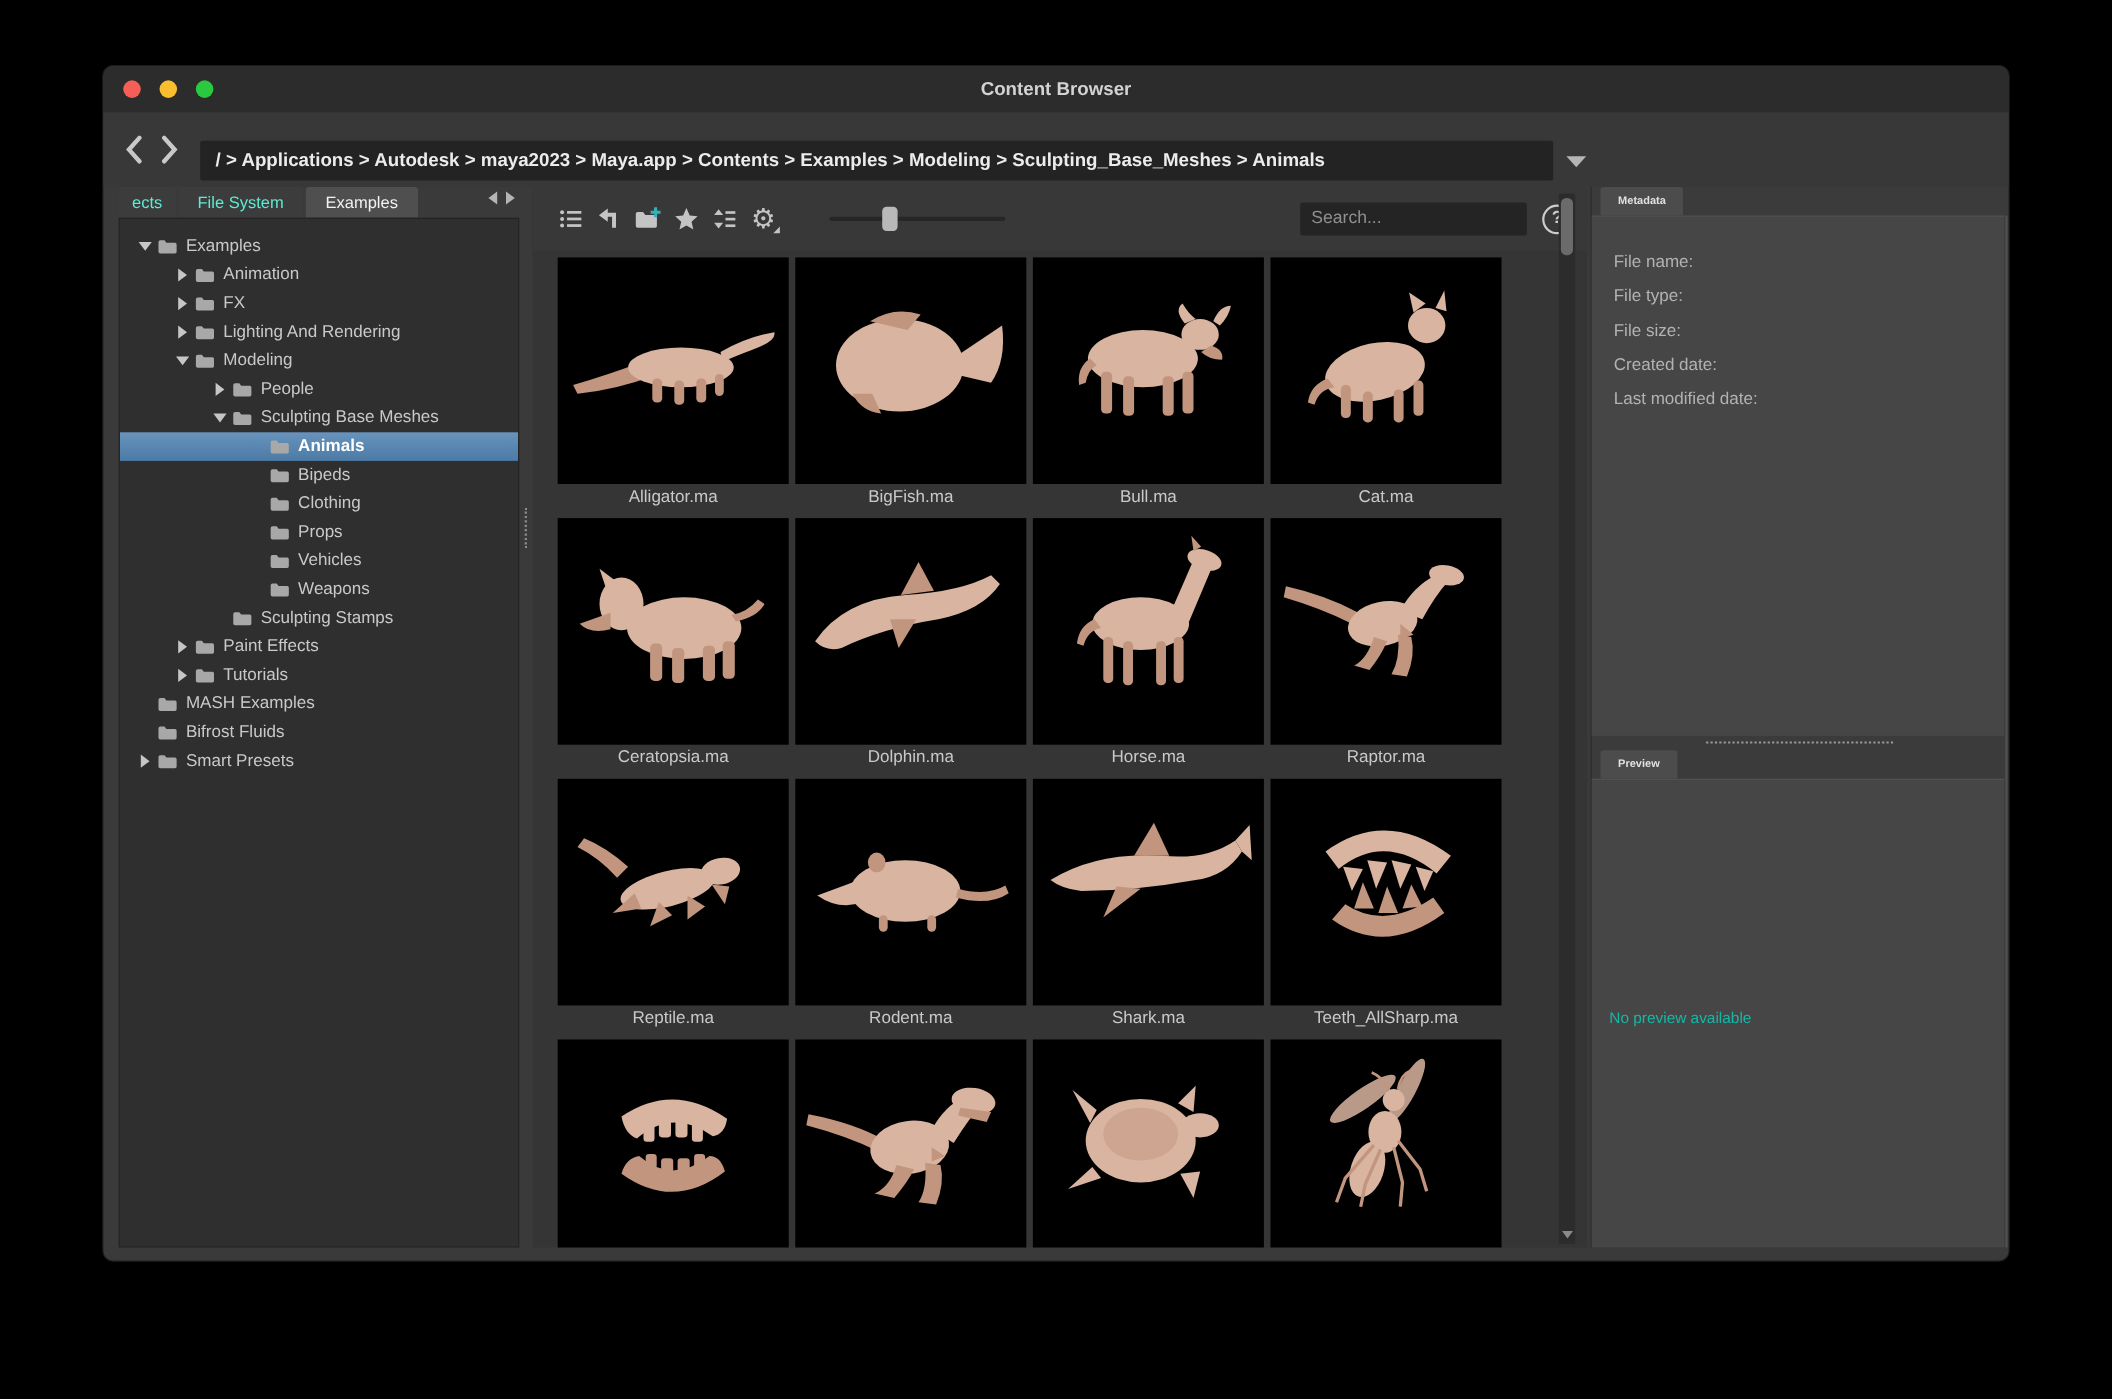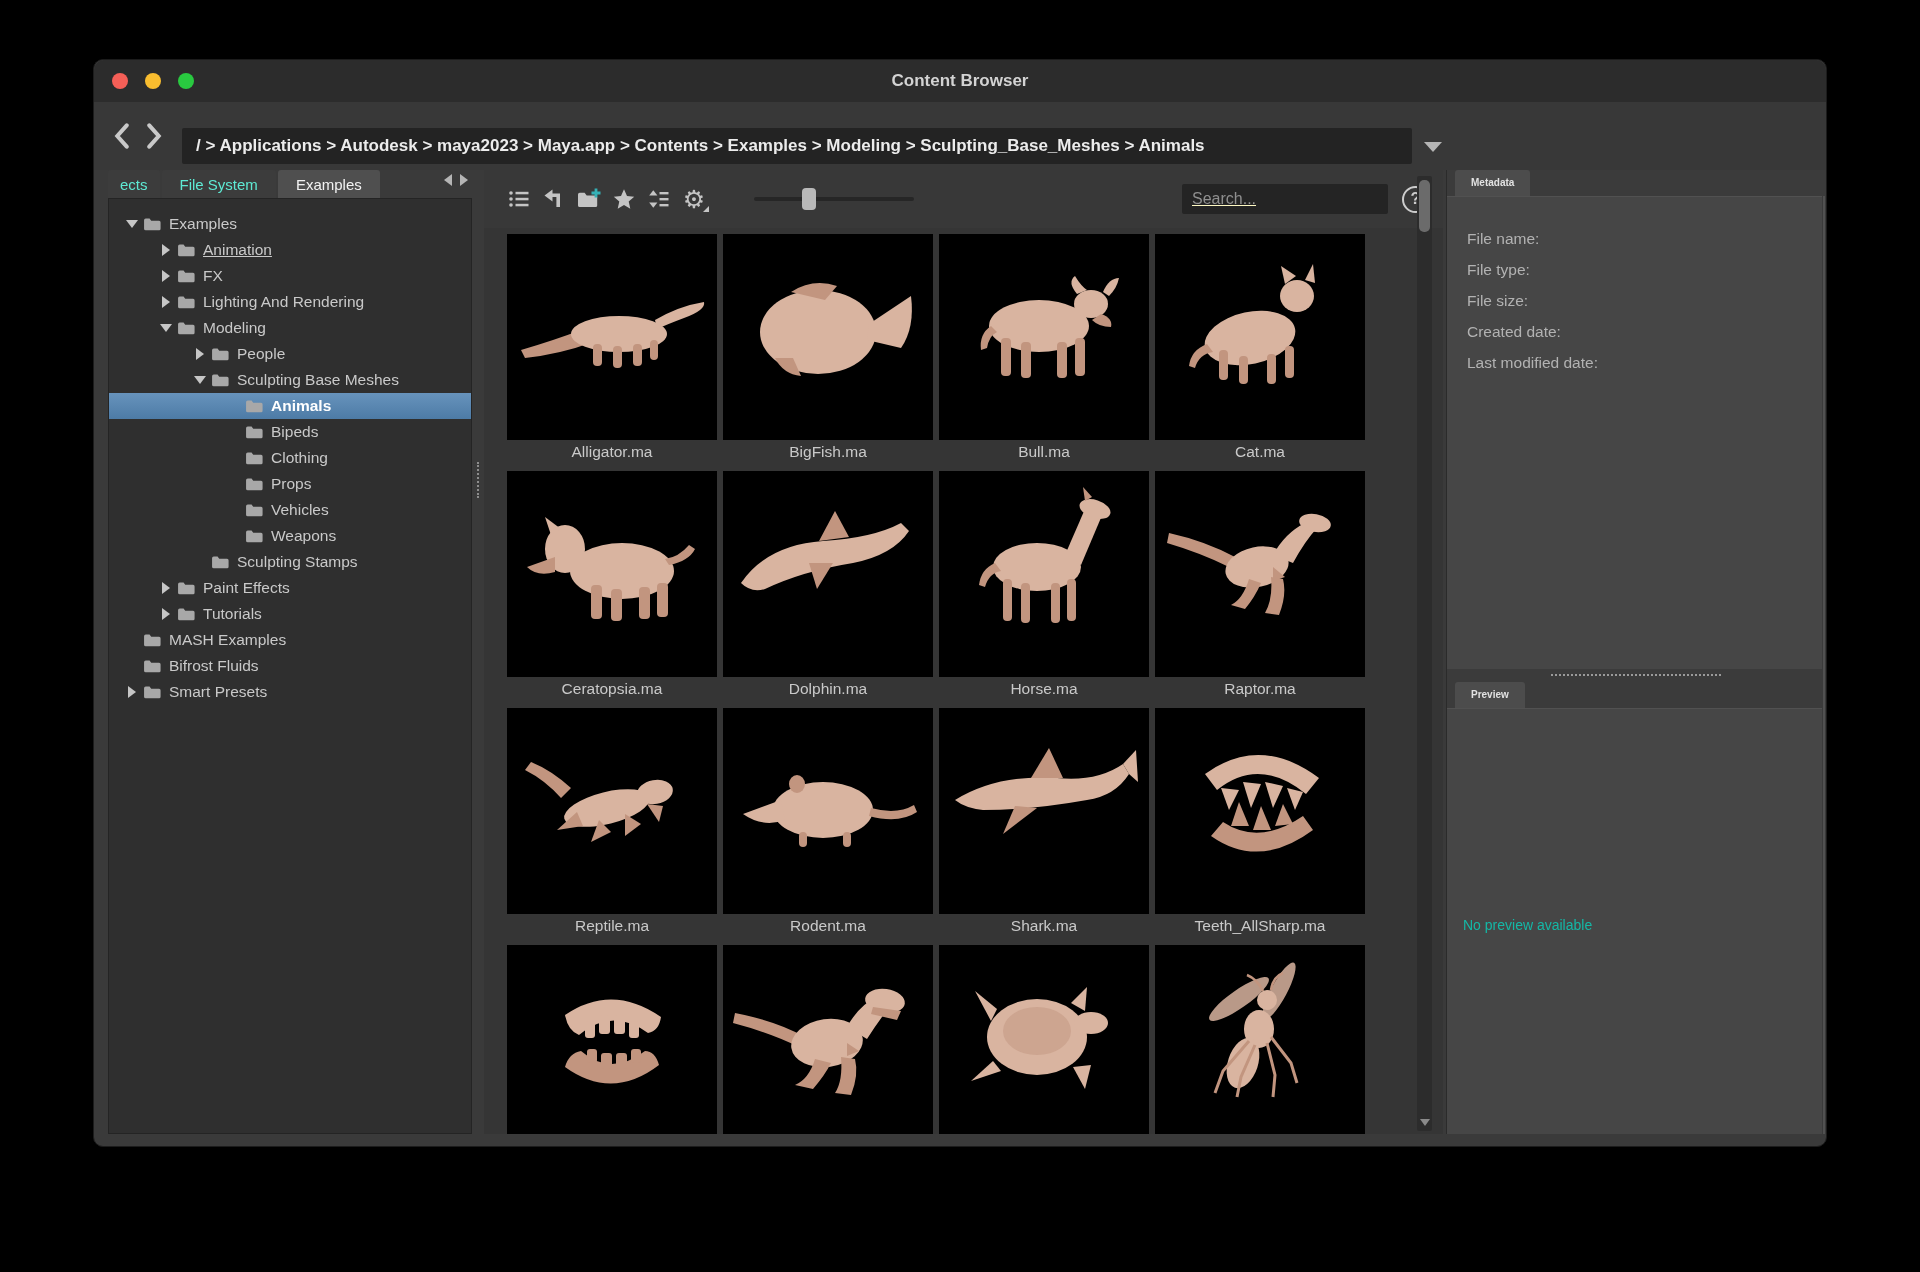--- a/index.html
+++ b/index.html
@@ -54,21 +54,21 @@
   .toolbar{position:absolute;left:0;top:0;right:0;height:58px;display:flex;align-items:center;
     padding:0 14px 0 22px;box-sizing:border-box;background:#383838;}
   .tbicon{width:26px;height:26px;margin-right:9px;display:flex;align-items:center;justify-content:center;cursor:pointer;}
   .tbicon.gear{font-size:25px;color:#c4c4c4;line-height:26px;position:relative;}
   .tbicon.gear b{position:absolute;right:-2px;bottom:0;width:0;height:0;
     border-left:6px solid transparent;border-bottom:6px solid #c4c4c4;}
   .slider{position:relative;width:160px;height:24px;margin-left:38px;cursor:pointer;}
   .slider .track{position:absolute;left:0;right:0;top:10px;height:4px;background:#262626;border-radius:2px;}
   .slider .handle{position:absolute;top:1px;width:14px;height:22px;background:#b9b9b9;border-radius:4px;}
   .search{margin-left:auto;width:206px;height:30px;background:#242424;border:none;border-radius:2px;
-    color:#fef9c3;font-size:16px;padding:0 10px;box-sizing:border-box;font-family:inherit;text-decoration:underline;}
+    color:#eab308;font-size:16px;padding:0 10px;box-sizing:border-box;font-family:inherit;}
   .search::placeholder{color:#8f8f8f;opacity:1;}
   .help{width:27px;height:27px;margin-left:14px;border:2.5px solid #cdcdcd;border-radius:50%;color:#cdcdcd;
     font-size:16px;font-weight:bold;display:flex;align-items:center;justify-content:center;
     box-sizing:border-box;cursor:pointer;}
   .grid{position:absolute;left:0;top:58px;right:0;bottom:0;padding:6px 0 0 23px;box-sizing:border-box;
     overflow:hidden;display:flex;flex-wrap:wrap;align-content:flex-start;}
   .cell{width:210px;margin:0 6px 7px 0;cursor:pointer;}
   .thumb{width:210px;height:206px;background:#000;}
   .thumb svg{display:block;}
   .fname{height:24px;line-height:24px;text-align:center;color:#c9c9c9;font-size:15.5px;white-space:nowrap;}
@@ -142,21 +142,21 @@
               <span class="slot">
                 <span class="arr-d"></span>
               </span>
               <span class="fold">
                 <svg width="18" height="14" viewBox="0 0 17 13">
                   <path d="M1 3 Q1 1.3 2.6 1.3 L6.2 1.3 L7.8 3.4 L15.2 3.4 Q16.6 3.4 16.6 4.9 L16.6 11 Q16.6 12.5 15.2 12.5 L2.6 12.5 Q1 12.5 1 11 Z" fill="#a8a8a8"></path>
                 </svg>
               </span>
               <span>Examples</span>
             </div>
-            <div class="trow" style="padding-left: 46px; text-decoration: underline;">
+            <div class="trow" style="padding-left: 46px;">
               <span class="slot">
                 <span class="arr-r"></span>
               </span>
               <span class="fold">
                 <svg width="18" height="14" viewBox="0 0 17 13">
                   <path d="M1 3 Q1 1.3 2.6 1.3 L6.2 1.3 L7.8 3.4 L15.2 3.4 Q16.6 3.4 16.6 4.9 L16.6 11 Q16.6 12.5 15.2 12.5 L2.6 12.5 Q1 12.5 1 11 Z" fill="#a8a8a8"></path>
                 </svg>
               </span>
               <span>Animation</span>
             </div>

